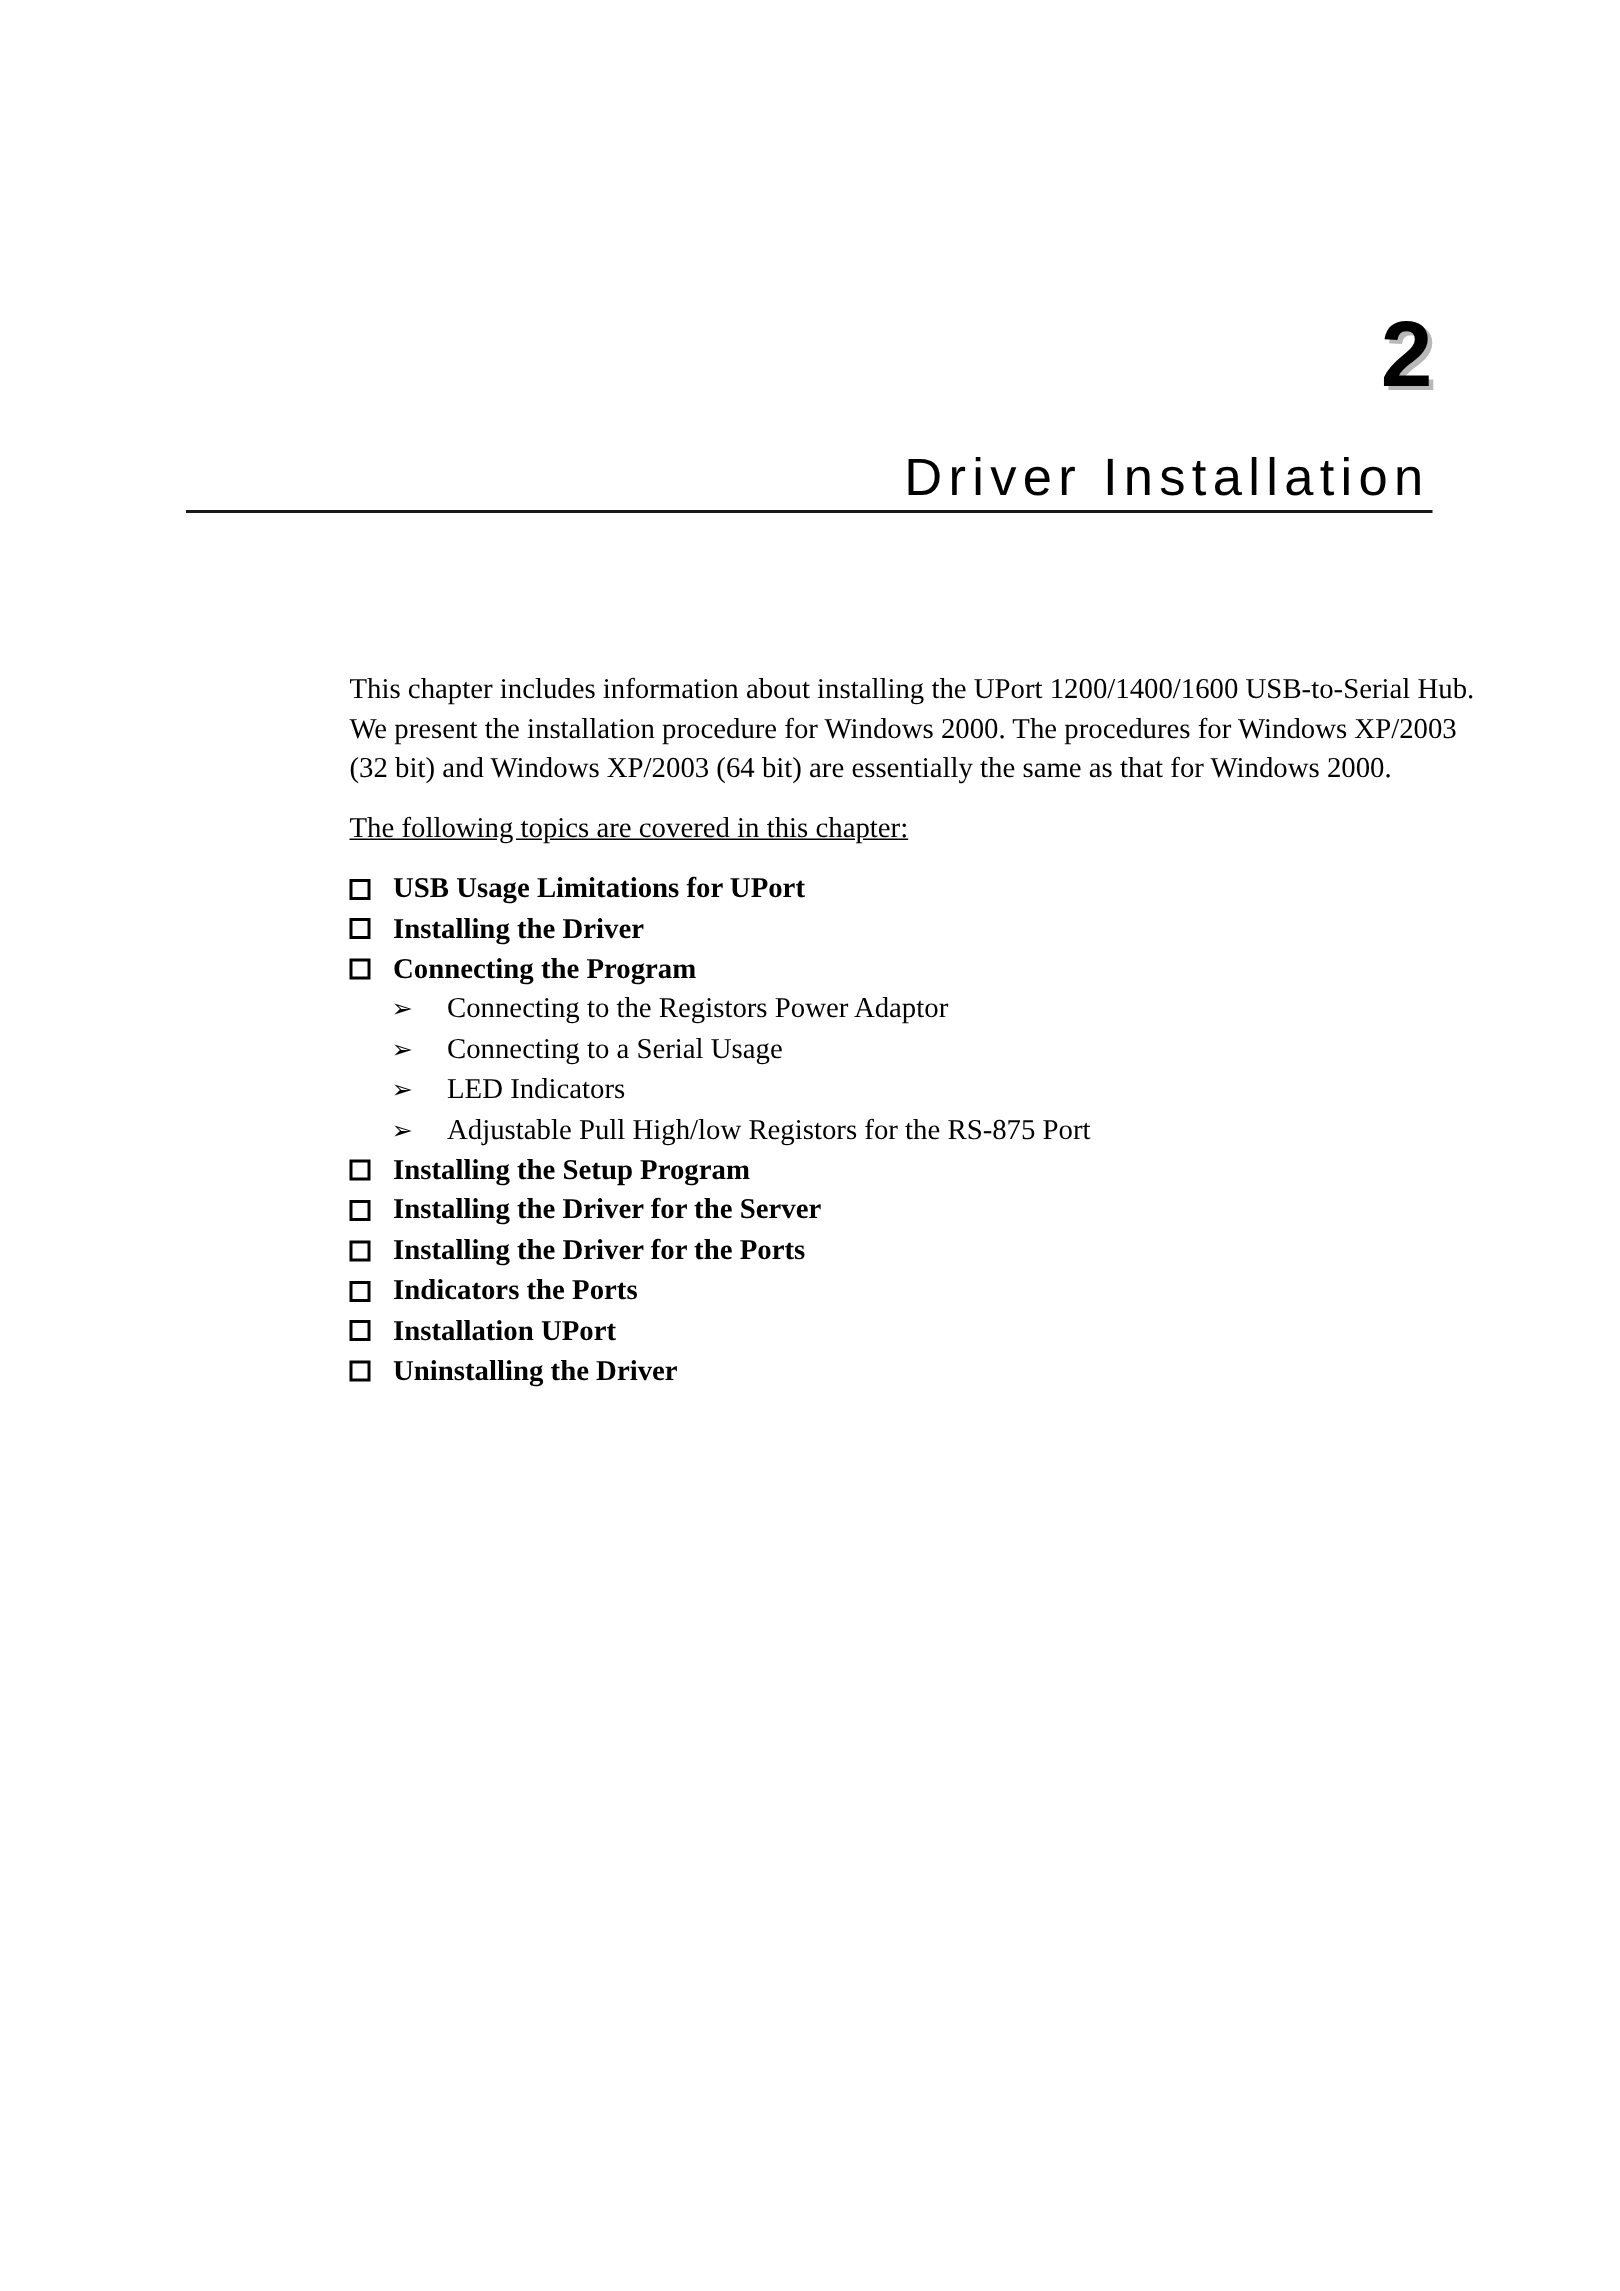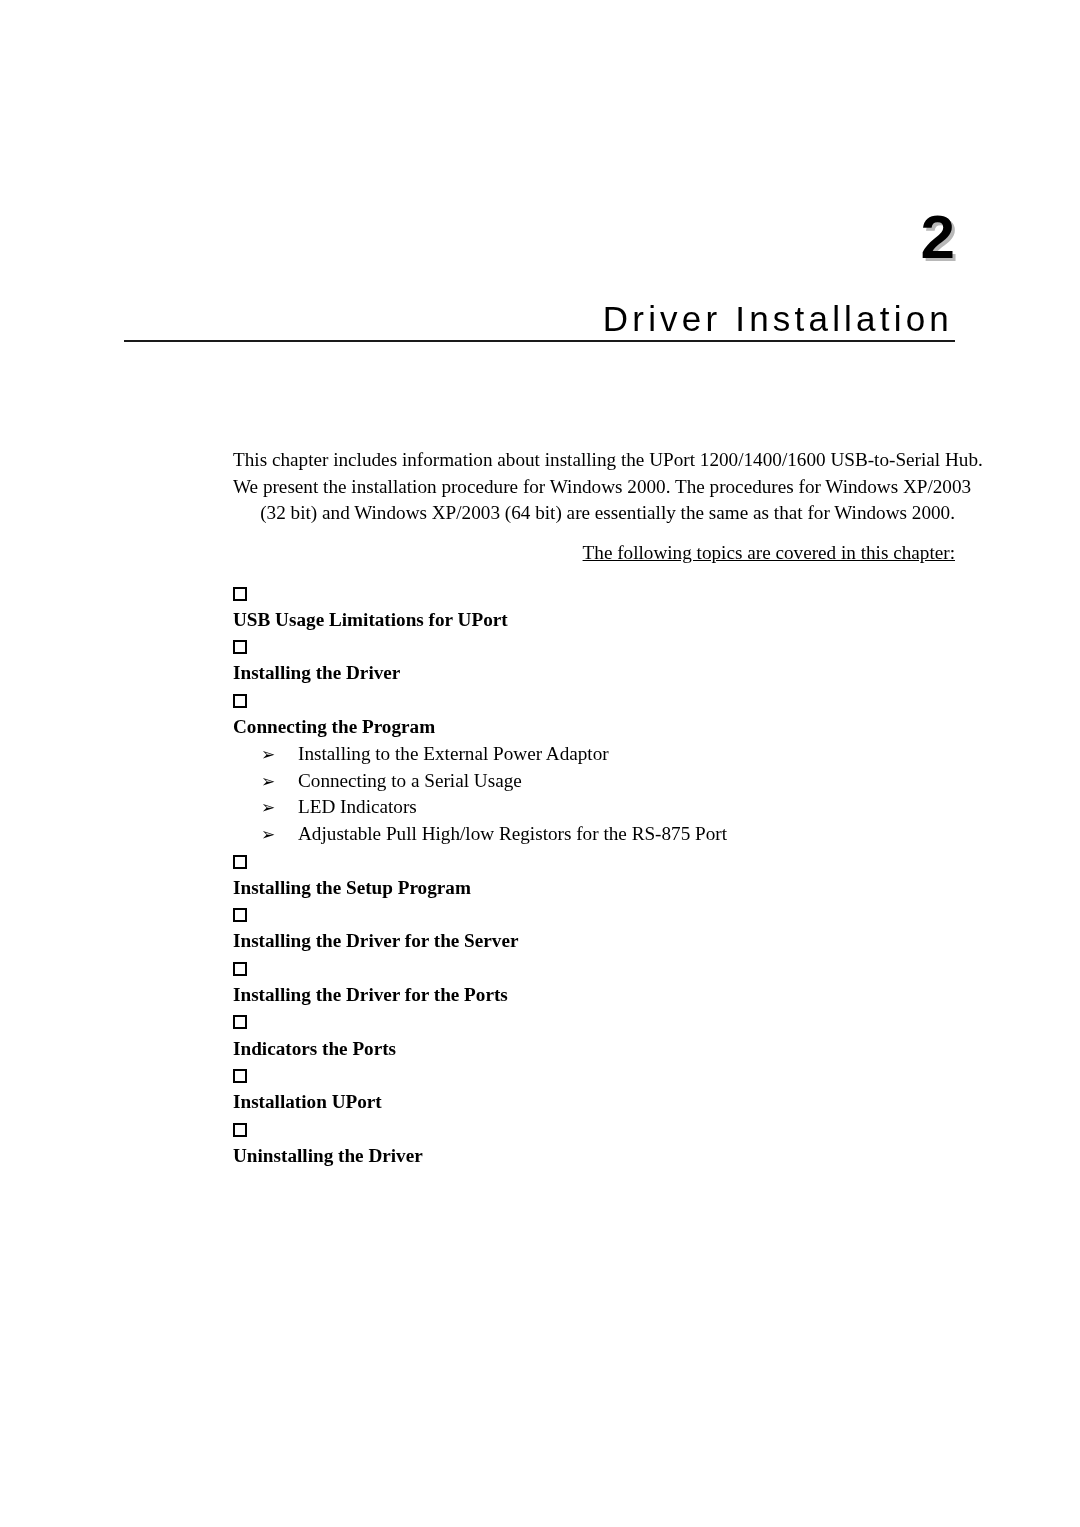--- a/index.html
+++ b/index.html
@@ -70,21 +70,21 @@
   .content {
     position: absolute;
     left: 233px;
     top: 447px;
     width: 722px;
   }
 
   .para {
     font-size: 19.2px;
     line-height: 26.5px;
-    text-align: right;
+    text-align: left;
     margin: 0 0 13px 0;
     color: #000000;
   }
   .para:last-of-type { margin-bottom: 0; text-decoration: underline; }
 
   .intro-line { display: block; white-space: nowrap; }
 
   .topics {
     margin: 0;
     padding: 0;
@@ -92,21 +92,20 @@
     margin-top: 14px;
   }
 
   .topic-item {
     display: flex;
     align-items: baseline;
     font-size: 19.2px;
     line-height: 26.8px;
     font-weight: bold;
     white-space: nowrap;
-    flex-direction: column;
   }
 
   .topic-item .bullet-box {
     flex: 0 0 auto;
     width: 29px;
     display: inline-block;
     position: relative;
     top: -1px;
   }
 
@@ -202,21 +201,21 @@
 
       <li class="topic-item">
         <span class="bullet-box"><span class="chk"></span></span>
         <span class="topic-label">Connecting the Program</span>
       </li>
 
       <li>
         <ul class="subtopics">
           <li class="sub-item">
             <span class="bullet-arrow">➢</span>
-            <span class="sub-label">Installing to the External Power Adaptor</span>
+            <span class="sub-label">Connecting to the Registors Power Adaptor</span>
           </li>
           <li class="sub-item">
             <span class="bullet-arrow">➢</span>
             <span class="sub-label">Connecting to a Serial Usage</span>
           </li>
           <li class="sub-item">
             <span class="bullet-arrow">➢</span>
             <span class="sub-label">LED Indicators</span>
           </li>
           <li class="sub-item">

